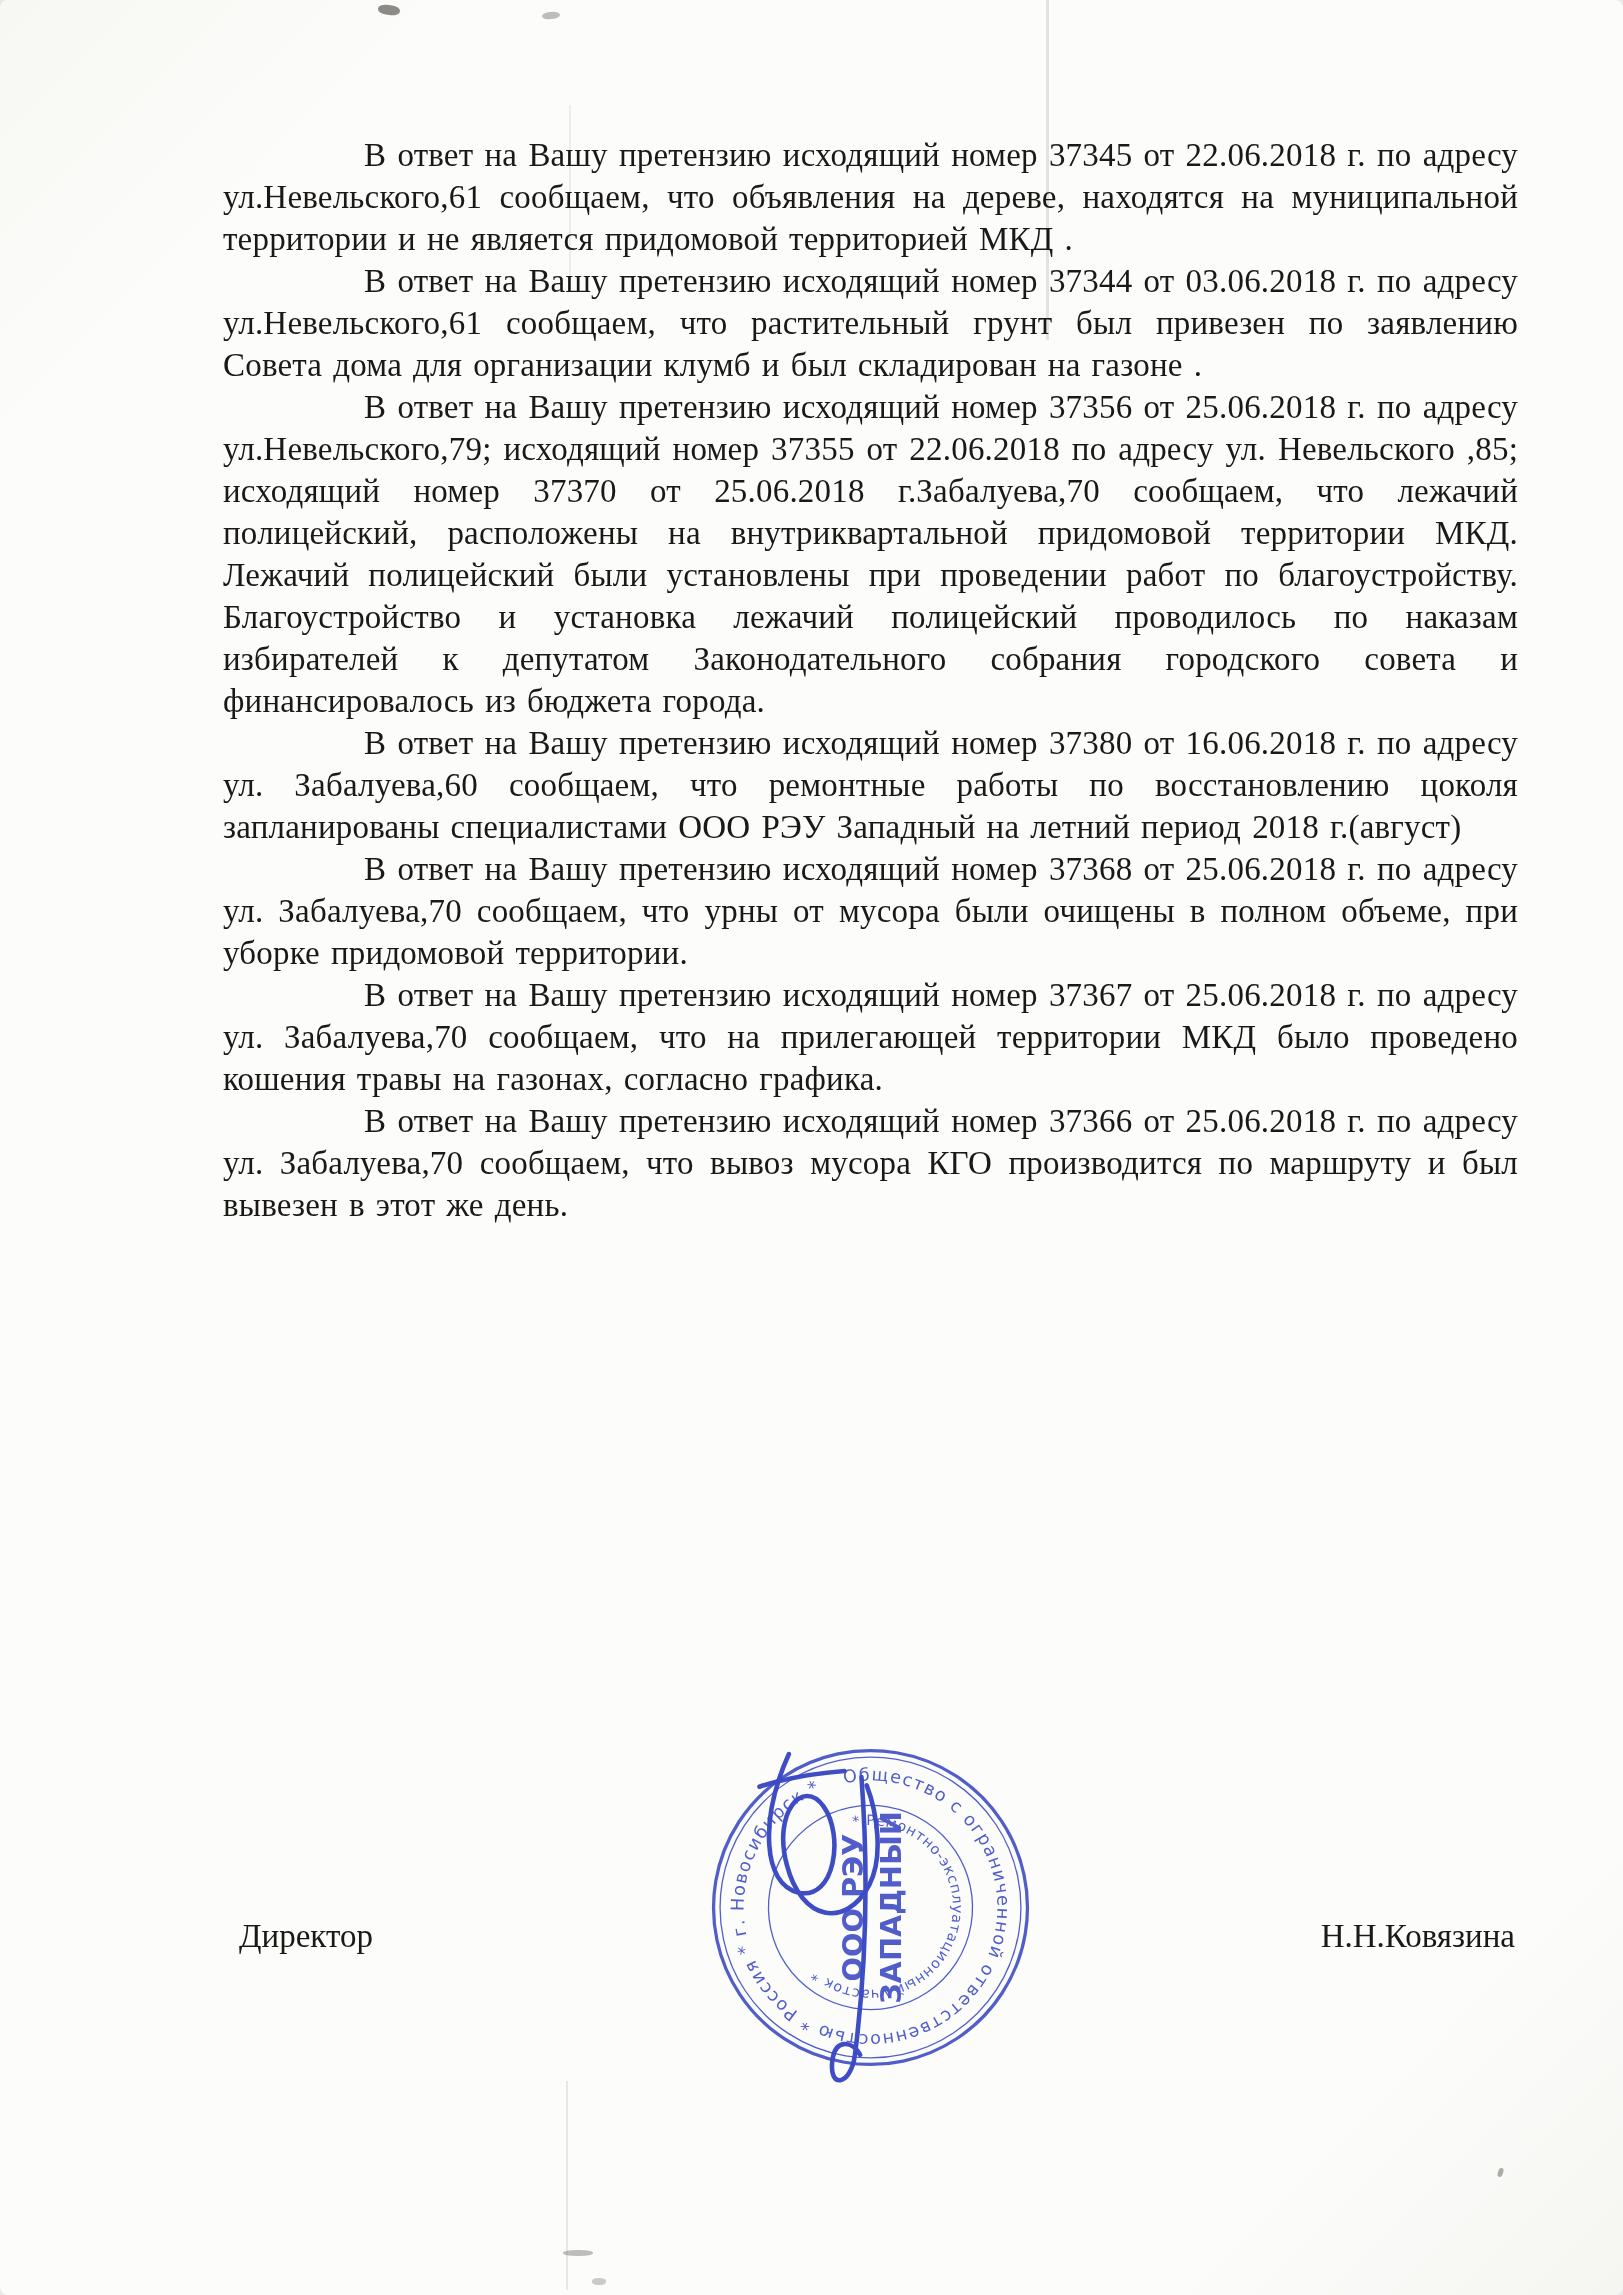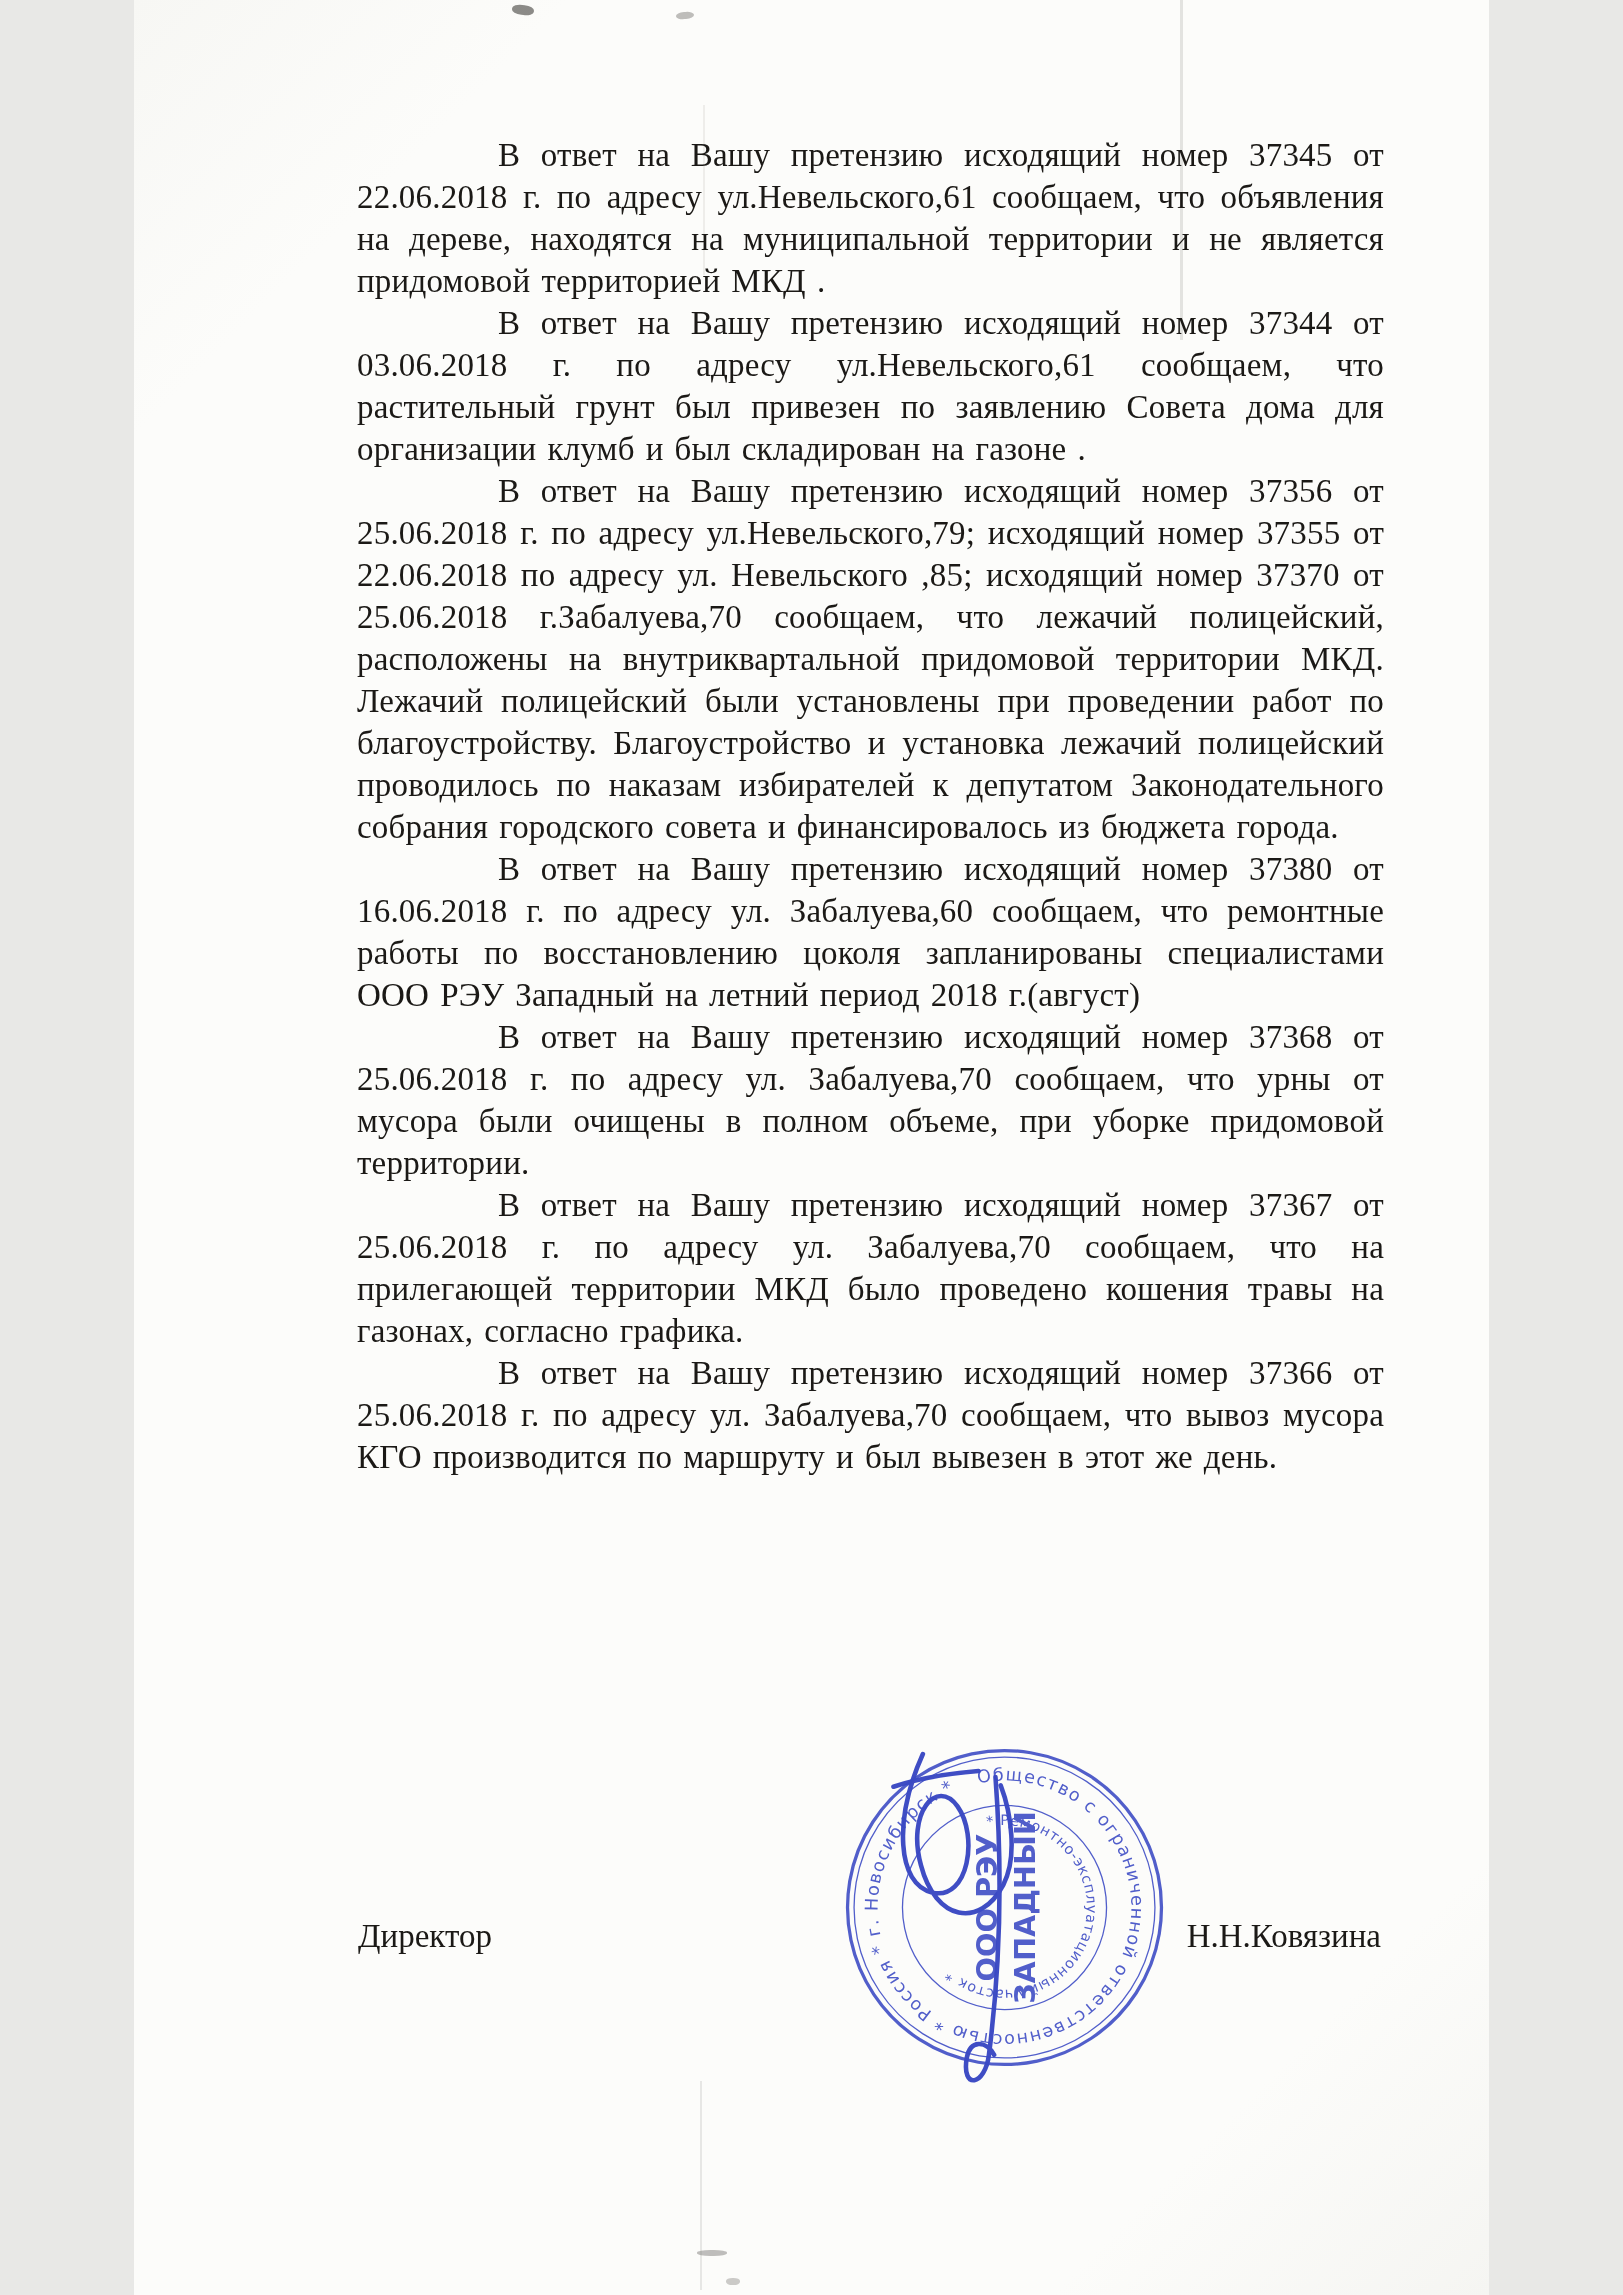--- a/index.html
+++ b/index.html
@@ -1,45 +1,46 @@
 <!DOCTYPE html>
 <html style="font-size:10.5px"><head>
 <meta charset="utf-8">
 <style>
   html, body { margin: 0; padding: 0; }
   body { background: #e8e8e6; }
   .page {
     position: relative;
-    width: 1355px;
+    width: 1623px;
     height: 2295px;
     margin: 0 auto;
     background: linear-gradient(135deg, #f7f7f4 0%, #fcfcfa 12%, #fcfcfa 88%, #f5f5f2 100%);
     overflow: hidden;
     font-family: "Liberation Serif", "DejaVu Serif", serif;
     color: #1b1916;
+    border-radius: 8px;
   }
   .letter-body {
     position: absolute;
     left: 223px;
     right: 105px;
     top: 134px;
   }
   .letter-body p {
     margin: 0;
     padding: 0;
     font-size: 33px;
     line-height: 42px;
     text-align: justify;
     text-indent: 141px;
     letter-spacing: 0.2px;
     word-spacing: 2.6px;
   }
   .closing-row {
     position: absolute;
-    left: 224px;
+    left: 239px;
     right: 108px;
     top: 1918px;
     display: flex;
     justify-content: space-between;
     font-size: 33px;
   }
   .stamp-wrap {
     position: absolute;
     left: 707px;
     top: 1744px;

